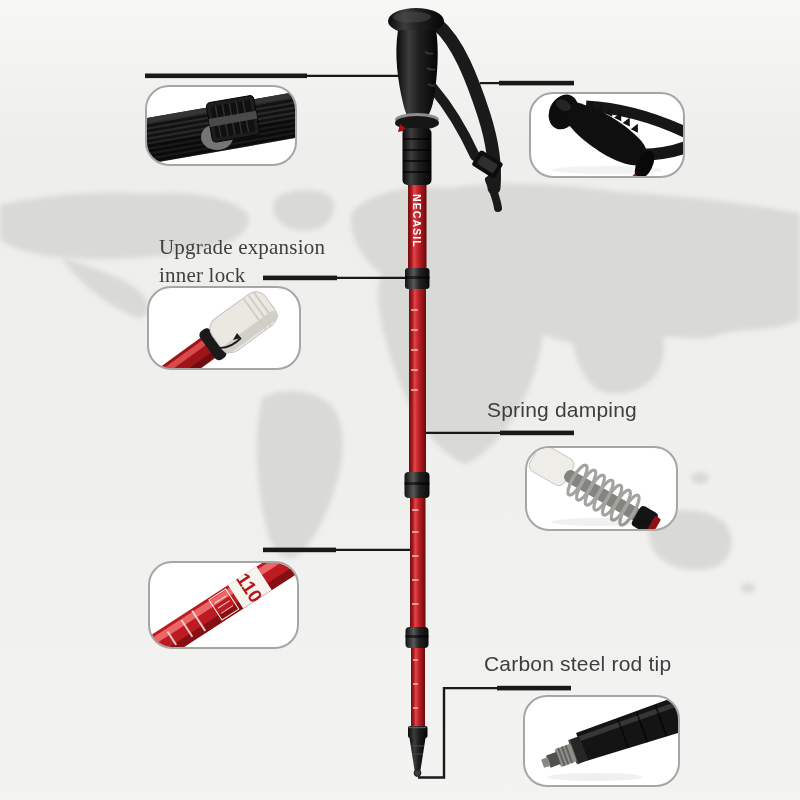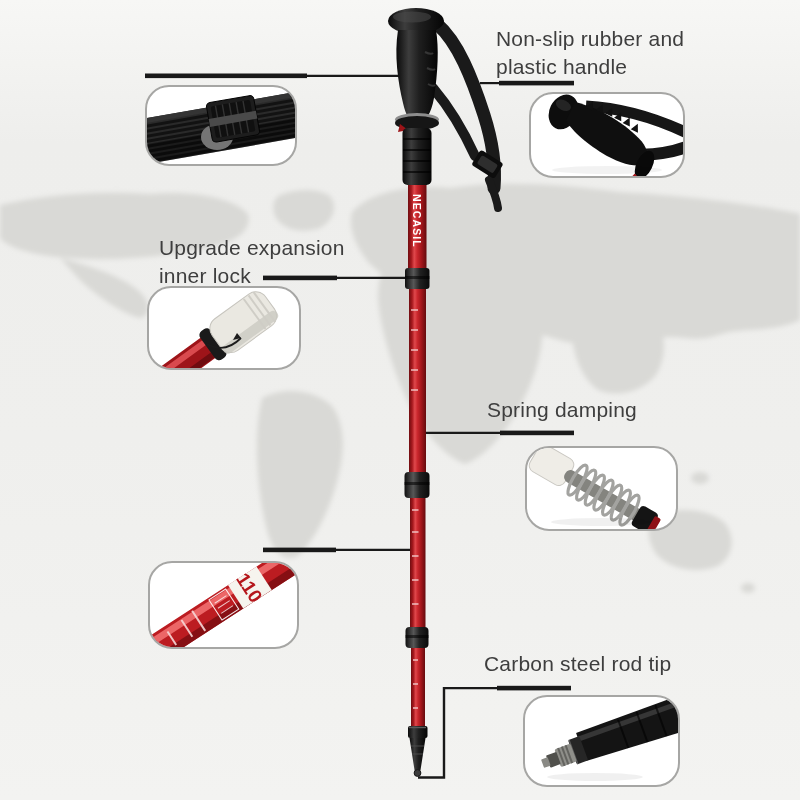--- a/index.html
+++ b/index.html
@@ -284,18 +284,17 @@
             <line x1="38" y1="34" x2="38" y2="53"></line>
             <line x1="42" y1="34" x2="42" y2="53"></line>
           </g>
         <rect x="20" y="37" width="11" height="13" rx="1" fill="#50504c"></rect>
         <rect x="14" y="39" width="7" height="9" rx="1" fill="#8a8a85"></rect>
       </g>
       <ellipse cx="70" cy="80" rx="48" ry="4" fill="#000000" opacity="0.06"></ellipse>
     </svg>
   </div>
 
-  <div class="label" style="left:496px;top:25px;width:196px;">Non-slip rubber and plastic handle</div>
-  <div class="label" style="left:159px;top:234px;width:192px;">Upgrade expansion inner lock</div>
+  <div class="label" style="left:159px;top:234px;width:192px;font-family:Liberation Serif, serif;">Upgrade expansion inner lock</div>
   <div class="label" style="left:487px;top:396px;">Spring damping</div>
   <div class="label" style="left:484px;top:650px;">Carbon steel rod tip</div>
 
 </div>
 
 </body></html>

